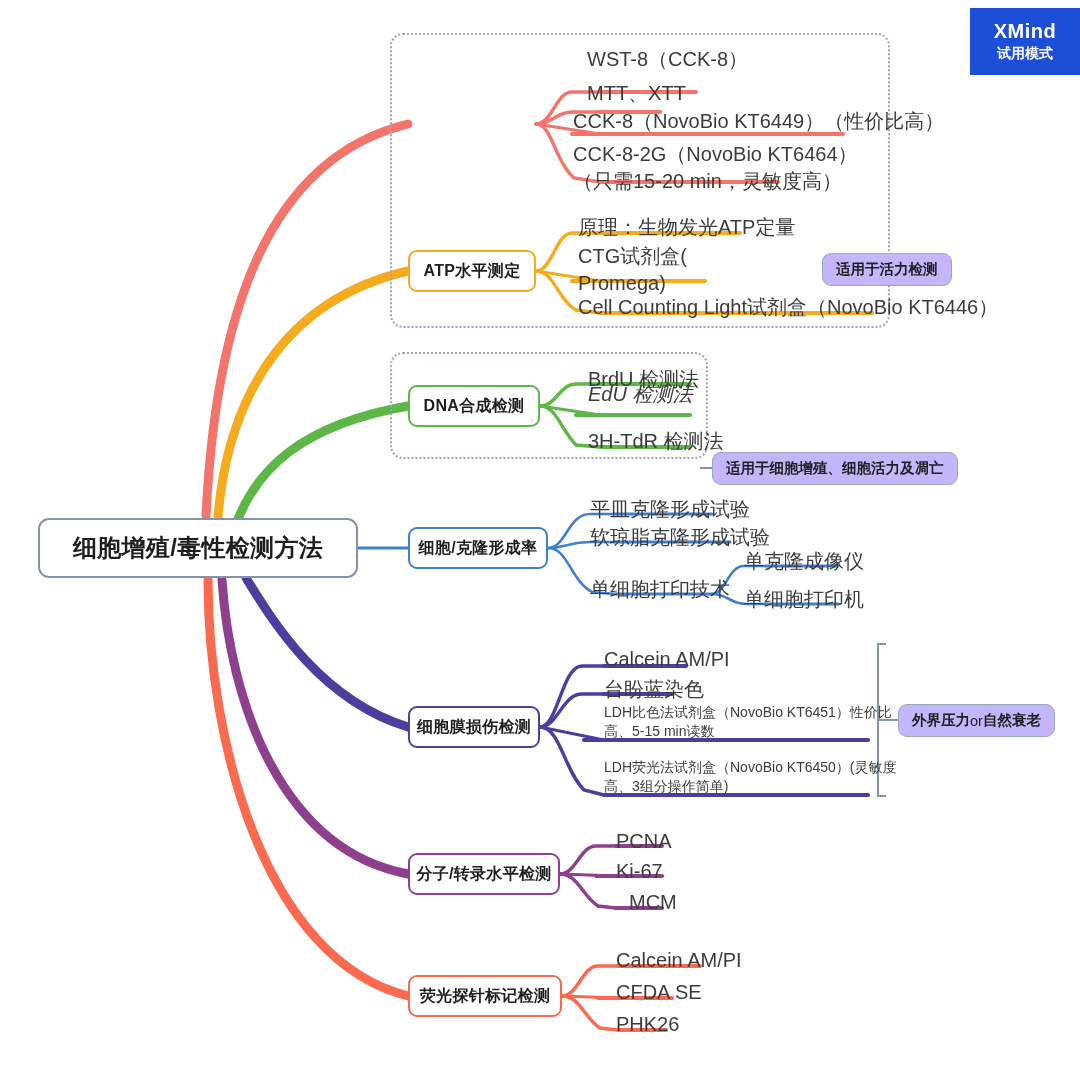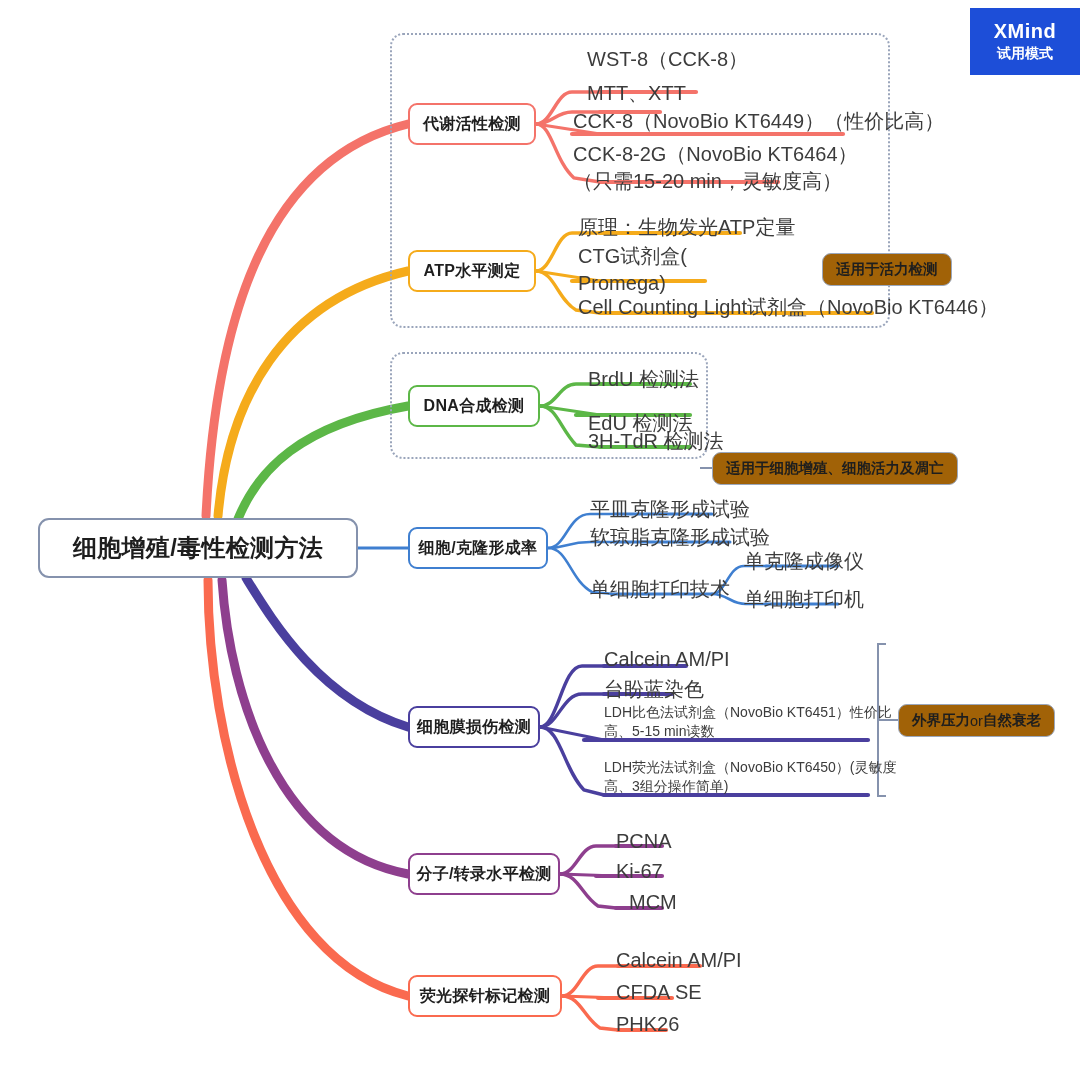--- a/index.html
+++ b/index.html
@@ -61,21 +61,21 @@
     white-space: pre-line;
   }
   .leaf.small { font-size: 14px; }
 
   
   .callout {
     position: absolute;
     display: flex;
     align-items: center;
     justify-content: center;
-    background: #a16207;
+    background: #c4b5fd;
     border: 1.6px solid #9aa7bd;
     border-radius: 9px;
     font-size: 14.5px;
     font-weight: bold;
     color: #1e1e1e;
     white-space: nowrap;
     padding: 0 13px;
     z-index: 6;
   }
   .callout .thin { font-weight: normal; }
@@ -190,23 +190,20 @@
     <path d="M886,644 L878,644 L878,796 L886,796" fill="none" stroke="#8592ad" stroke-width="2"></path>
     <path d="M878,720 L898,720" fill="none" stroke="#8592ad" stroke-width="2"></path>
 
     <path d="M700,468 L712,468" fill="none" stroke="#8592ad" stroke-width="2"></path>
   </svg>
 
   <div class="node root" style="left:38px; top:518px; width:320px; height:60px;">
     <span>细胞增殖/毒性检测方法</span>
   </div>
 
-  <div class="node branch b-red" style="left:408px; top:103px; width:128px; height:42px;">
-    <span>代谢活性检测</span>
-  </div>
 
   <div class="node branch b-orange" style="left:408px; top:250px; width:128px; height:42px;">
     <span>ATP水平测定</span>
   </div>
 
   <div class="node branch b-green" style="left:408px; top:385px; width:132px; height:42px;">
     <span>DNA合成检测</span>
   </div>
 
   <div class="node branch b-blue" style="left:408px; top:527px; width:140px; height:42px;">
@@ -230,21 +227,21 @@
   <div class="leaf" style="left:573px; top:108px;">CCK-8（NovoBio KT6449）（性价比高）</div>
   <div class="leaf" style="left:573px; top:141px;">CCK-8-2G（NovoBio KT6464）
 （只需15-20 min，灵敏度高）</div>
 
   <div class="leaf" style="left:578px; top:214px;">原理：生物发光ATP定量</div>
   <div class="leaf" style="left:578px; top:243px;">CTG试剂盒(
 Promega)</div>
   <div class="leaf" style="left:578px; top:294px;">Cell Counting Light试剂盒（NovoBio KT6446）</div>
 
   <div class="leaf" style="left:588px; top:366px;">BrdU 检测法</div>
-  <div class="leaf" style="left:588px; top:410px;">EdU 检测法</div>
+  <div class="leaf" style="left:588px; top:381px;font-style:italic;">EdU 检测法</div>
   <div class="leaf" style="left:588px; top:428px;">3H-TdR 检测法</div>
 
   <div class="leaf" style="left:590px; top:496px;text-align:center;">平皿克隆形成试验</div>
   <div class="leaf" style="left:590px; top:524px;">软琼脂克隆形成试验</div>
   <div class="leaf" style="left:590px; top:576px;">单细胞打印技术</div>
   <div class="leaf" style="left:744px; top:548px;">单克隆成像仪</div>
   <div class="leaf" style="left:744px; top:586px;">单细胞打印机</div>
 
   <div class="leaf" style="left:604px; top:646px;">Calcein AM/PI</div>
   <div class="leaf" style="left:604px; top:676px;">台盼蓝染色</div>

